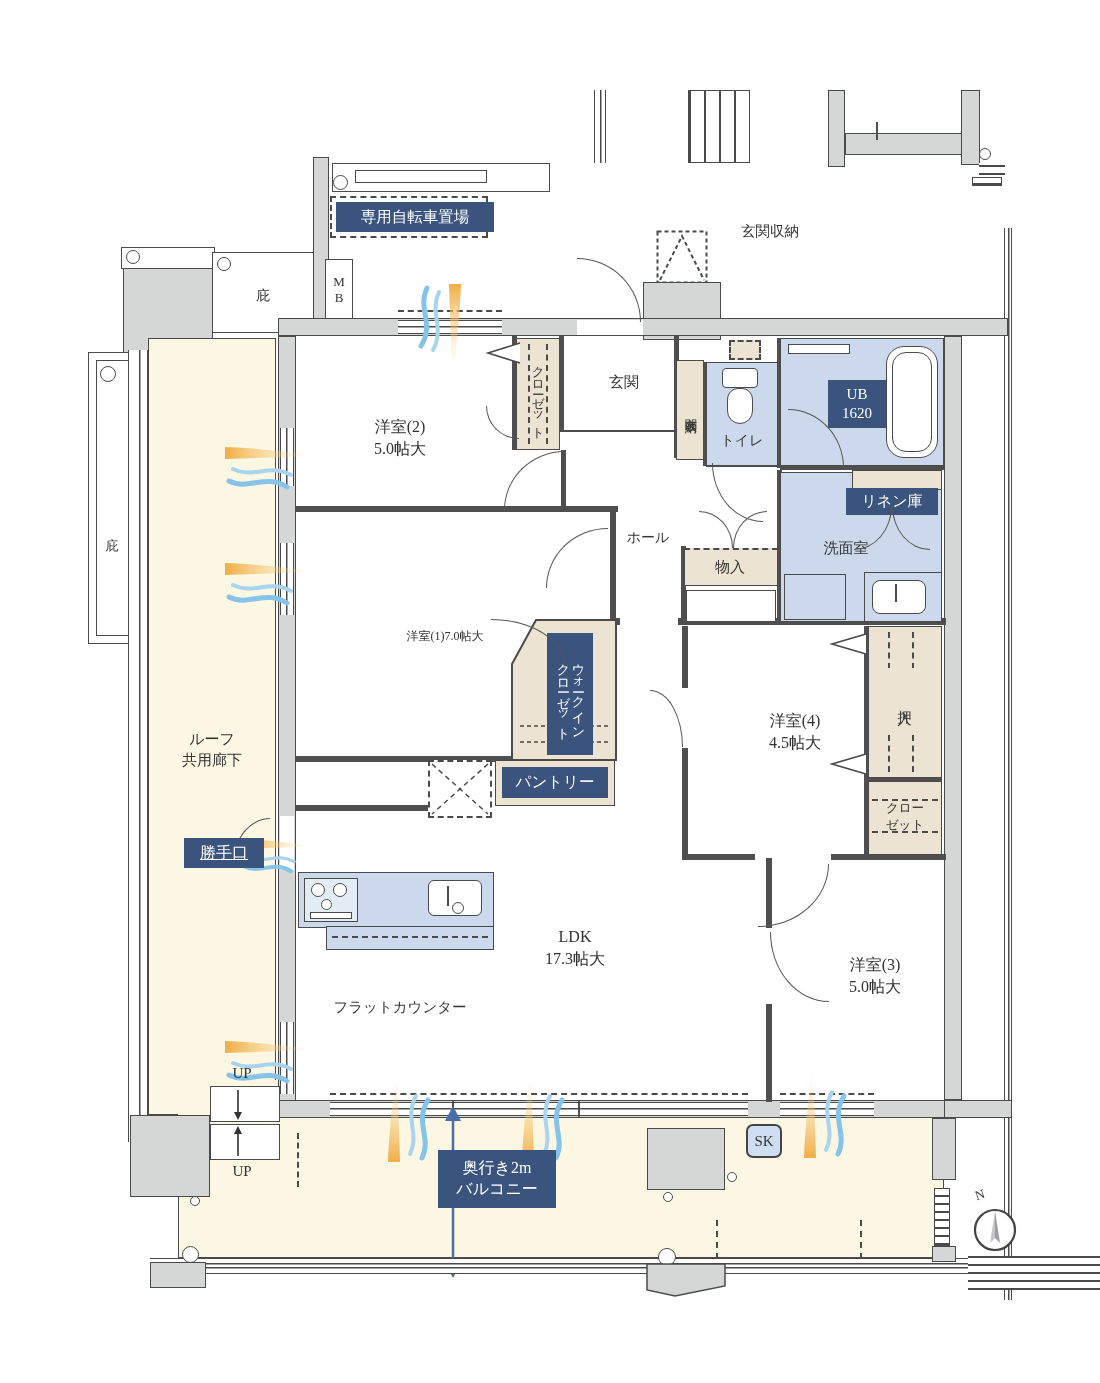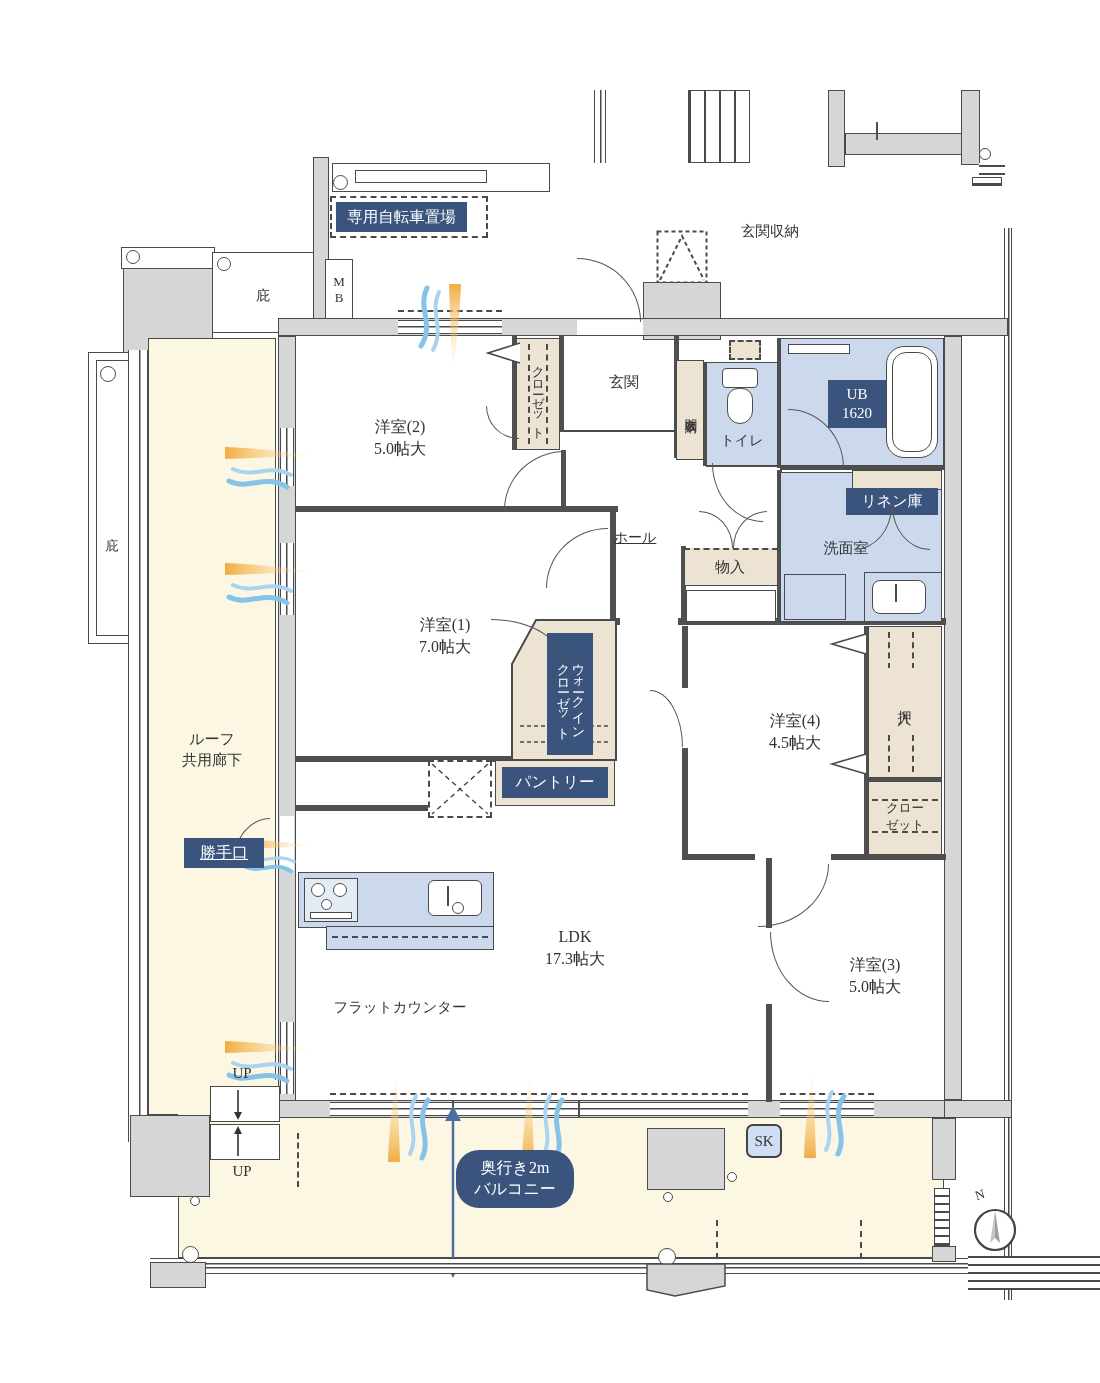--- a/index.html
+++ b/index.html
@@ -60,21 +60,21 @@
   <div class="abs whitebox" style="left:212px;top:252px;width:102px;height:30px;"></div>
   <div class="abs circ" style="left:217px;top:257px;width:14px;height:14px;"></div>
   <div class="abs whitebox" style="left:212px;top:281px;width:102px;height:52px;border-top:none;"></div>
   <div class="abs lab" style="left:246px;top:284px;width:34px;height:24px;font-size:14px;">庇</div>
 
   <div class="abs wall" style="left:313px;top:157px;width:16px;height:179px;"></div>
   <div class="abs whitebox" style="left:332px;top:163px;width:218px;height:29px;"></div>
   <div class="abs whitebox" style="left:355px;top:170px;width:132px;height:13px;border-width:1px;"></div>
   <div class="abs circ" style="left:333px;top:175px;width:15px;height:15px;"></div>
   <div class="abs dotbox" style="left:330px;top:196px;width:158px;height:42px;"></div>
-  <div class="abs navy" style="left:336px;top:202px;width:131px;height:30px;font-size:15.5px;text-align:center;">専用自転車置場</div>
+  <div class="abs navy" style="left:336px;top:202px;width:158px;height:30px;font-size:15.5px;text-align:center;">専用自転車置場</div>
 
   <div class="abs rail-v" style="left:594px;top:90px;width:12px;height:73px;"></div>
   <div class="abs stripes-v" style="left:688px;top:90px;width:62px;height:73px;"></div>
   <div class="abs wall" style="left:828px;top:90px;width:17px;height:77px;"></div>
   <div class="abs wall" style="left:845px;top:133px;width:118px;height:22px;"></div>
   <div class="abs p" style="left:876px;top:122px;width:2px;height:18px;"></div>
   <div class="abs wall" style="left:961px;top:90px;width:19px;height:75px;"></div>
   <div class="abs circ" style="left:979px;top:148px;width:12px;height:12px;"></div>
   <div class="abs stripes-h" style="left:979px;top:163px;width:26px;height:12px;"></div>
   <div class="abs stripes-h" style="left:972px;top:177px;width:30px;height:9px;border:1px solid var(--line);"></div>
@@ -295,38 +295,38 @@
   <svg class="af" style="left:798px;top:1072px;transform:rotate(180deg);" width="54" height="88" viewBox="0 0 54 88">
     <path d="M36 2 L48 2 C47 34 43 62 41 86 L39 86 C38 62 37 34 36 2 Z" fill="url(#fg1)"></path>
     <path d="M14 6 C4 26 22 42 8 64" stroke="#85c3e8" stroke-width="5" fill="none" stroke-linecap="round"></path>
     <path d="M26 10 C16 30 32 46 20 68" stroke="#a8d4ef" stroke-width="4" fill="none" stroke-linecap="round"></path>
   </svg>
 
   <div class="abs lab" style="left:340px;top:414px;width:120px;height:48px;font-size:16px;flex-direction:column;">
     <span>洋室(2)</span>
     <span>5.0帖大</span>
   </div>
-  <div class="abs lab" style="left:385px;top:612px;width:120px;height:48px;font-size:16px;flex-direction:column;">
+  <div class="abs lab" style="left:385px;top:612px;width:120px;height:48px;font-size:12px;">
     <span>洋室(1)</span>
     <span>7.0帖大</span>
   </div>
   <div class="abs lab" style="left:735px;top:708px;width:120px;height:48px;font-size:16px;flex-direction:column;">
     <span>洋室(4)</span>
     <span>4.5帖大</span>
   </div>
   <div class="abs lab" style="left:815px;top:952px;width:120px;height:48px;font-size:16px;flex-direction:column;">
     <span>洋室(3)</span>
     <span>5.0帖大</span>
   </div>
   <div class="abs lab" style="left:515px;top:924px;width:120px;height:48px;font-size:16px;flex-direction:column;">
     <span>LDK</span>
     <span>17.3帖大</span>
   </div>
   <div class="abs lab" style="left:592px;top:370px;width:64px;height:24px;font-size:15px;">玄関</div>
-  <div class="abs lab" style="left:603px;top:527px;width:64px;height:22px;font-size:14px;text-decoration:underline;">ホール</div>
+  <div class="abs lab" style="left:616px;top:527px;width:64px;height:22px;font-size:14px;">ホール</div>
 
   <div class="abs navy" style="left:184px;top:838px;width:80px;height:30px;font-size:16px;text-decoration:underline;">勝手口</div>
 
   <div class="abs whitebox" style="left:210px;top:1086px;width:70px;height:36px;"></div>
   <div class="abs whitebox" style="left:210px;top:1124px;width:70px;height:36px;"></div>
   <div class="abs lab" style="left:218px;top:1062px;width:48px;height:22px;font-size:15px;">UP</div>
   <div class="abs lab" style="left:218px;top:1160px;width:48px;height:22px;font-size:15px;">UP</div>
   <svg class="abs" style="left:232px;top:1088px;" width="12" height="32">
       <line x1="6" y1="2" x2="6" y2="28" stroke="#333" stroke-width="1.6"></line>
       <polygon points="6,32 2,24 10,24" fill="#333"></polygon>
@@ -347,21 +347,21 @@
 
   <div class="abs dashv" style="left:297px;top:1133px;width:2px;height:54px;"></div>
   <div class="abs dashv" style="left:716px;top:1220px;width:2px;height:50px;"></div>
   <div class="abs dashv" style="left:860px;top:1220px;width:2px;height:50px;"></div>
 
   <svg class="abs" style="left:438px;top:1104px;" width="30" height="176">
     <line x1="15" y1="12" x2="15" y2="164" stroke="#4c6ea6" stroke-width="2.5"></line>
     <polygon points="15,2 7,17 23,17" fill="#4c6ea6"></polygon>
     <polygon points="15,174 7,159 23,159" fill="#4c6ea6"></polygon>
   </svg>
-  <div class="abs navy" style="left:456px;top:1150px;width:118px;height:58px;font-size:16px;border-radius:23px;">奥行き2m
+  <div class="abs navy" style="left:438px;top:1150px;width:118px;height:58px;font-size:16px;">奥行き2m
 バルコニー</div>
 
   <div class="abs rail-h" style="left:150px;top:1258px;width:862px;height:16px;"></div>
   <div class="abs circ" style="left:182px;top:1246px;width:17px;height:17px;"></div>
   <div class="abs circ" style="left:658px;top:1248px;width:18px;height:18px;"></div>
   <svg class="abs" style="left:645px;top:1262px;" width="82" height="36">
       <polygon points="2,2 80,2 80,24 30,34 2,28" fill="#d5d7d6" stroke="#4a4a4a" stroke-width="1.5"></polygon>
     </svg>
   <div class="abs wall" style="left:150px;top:1262px;width:56px;height:26px;"></div>
 

